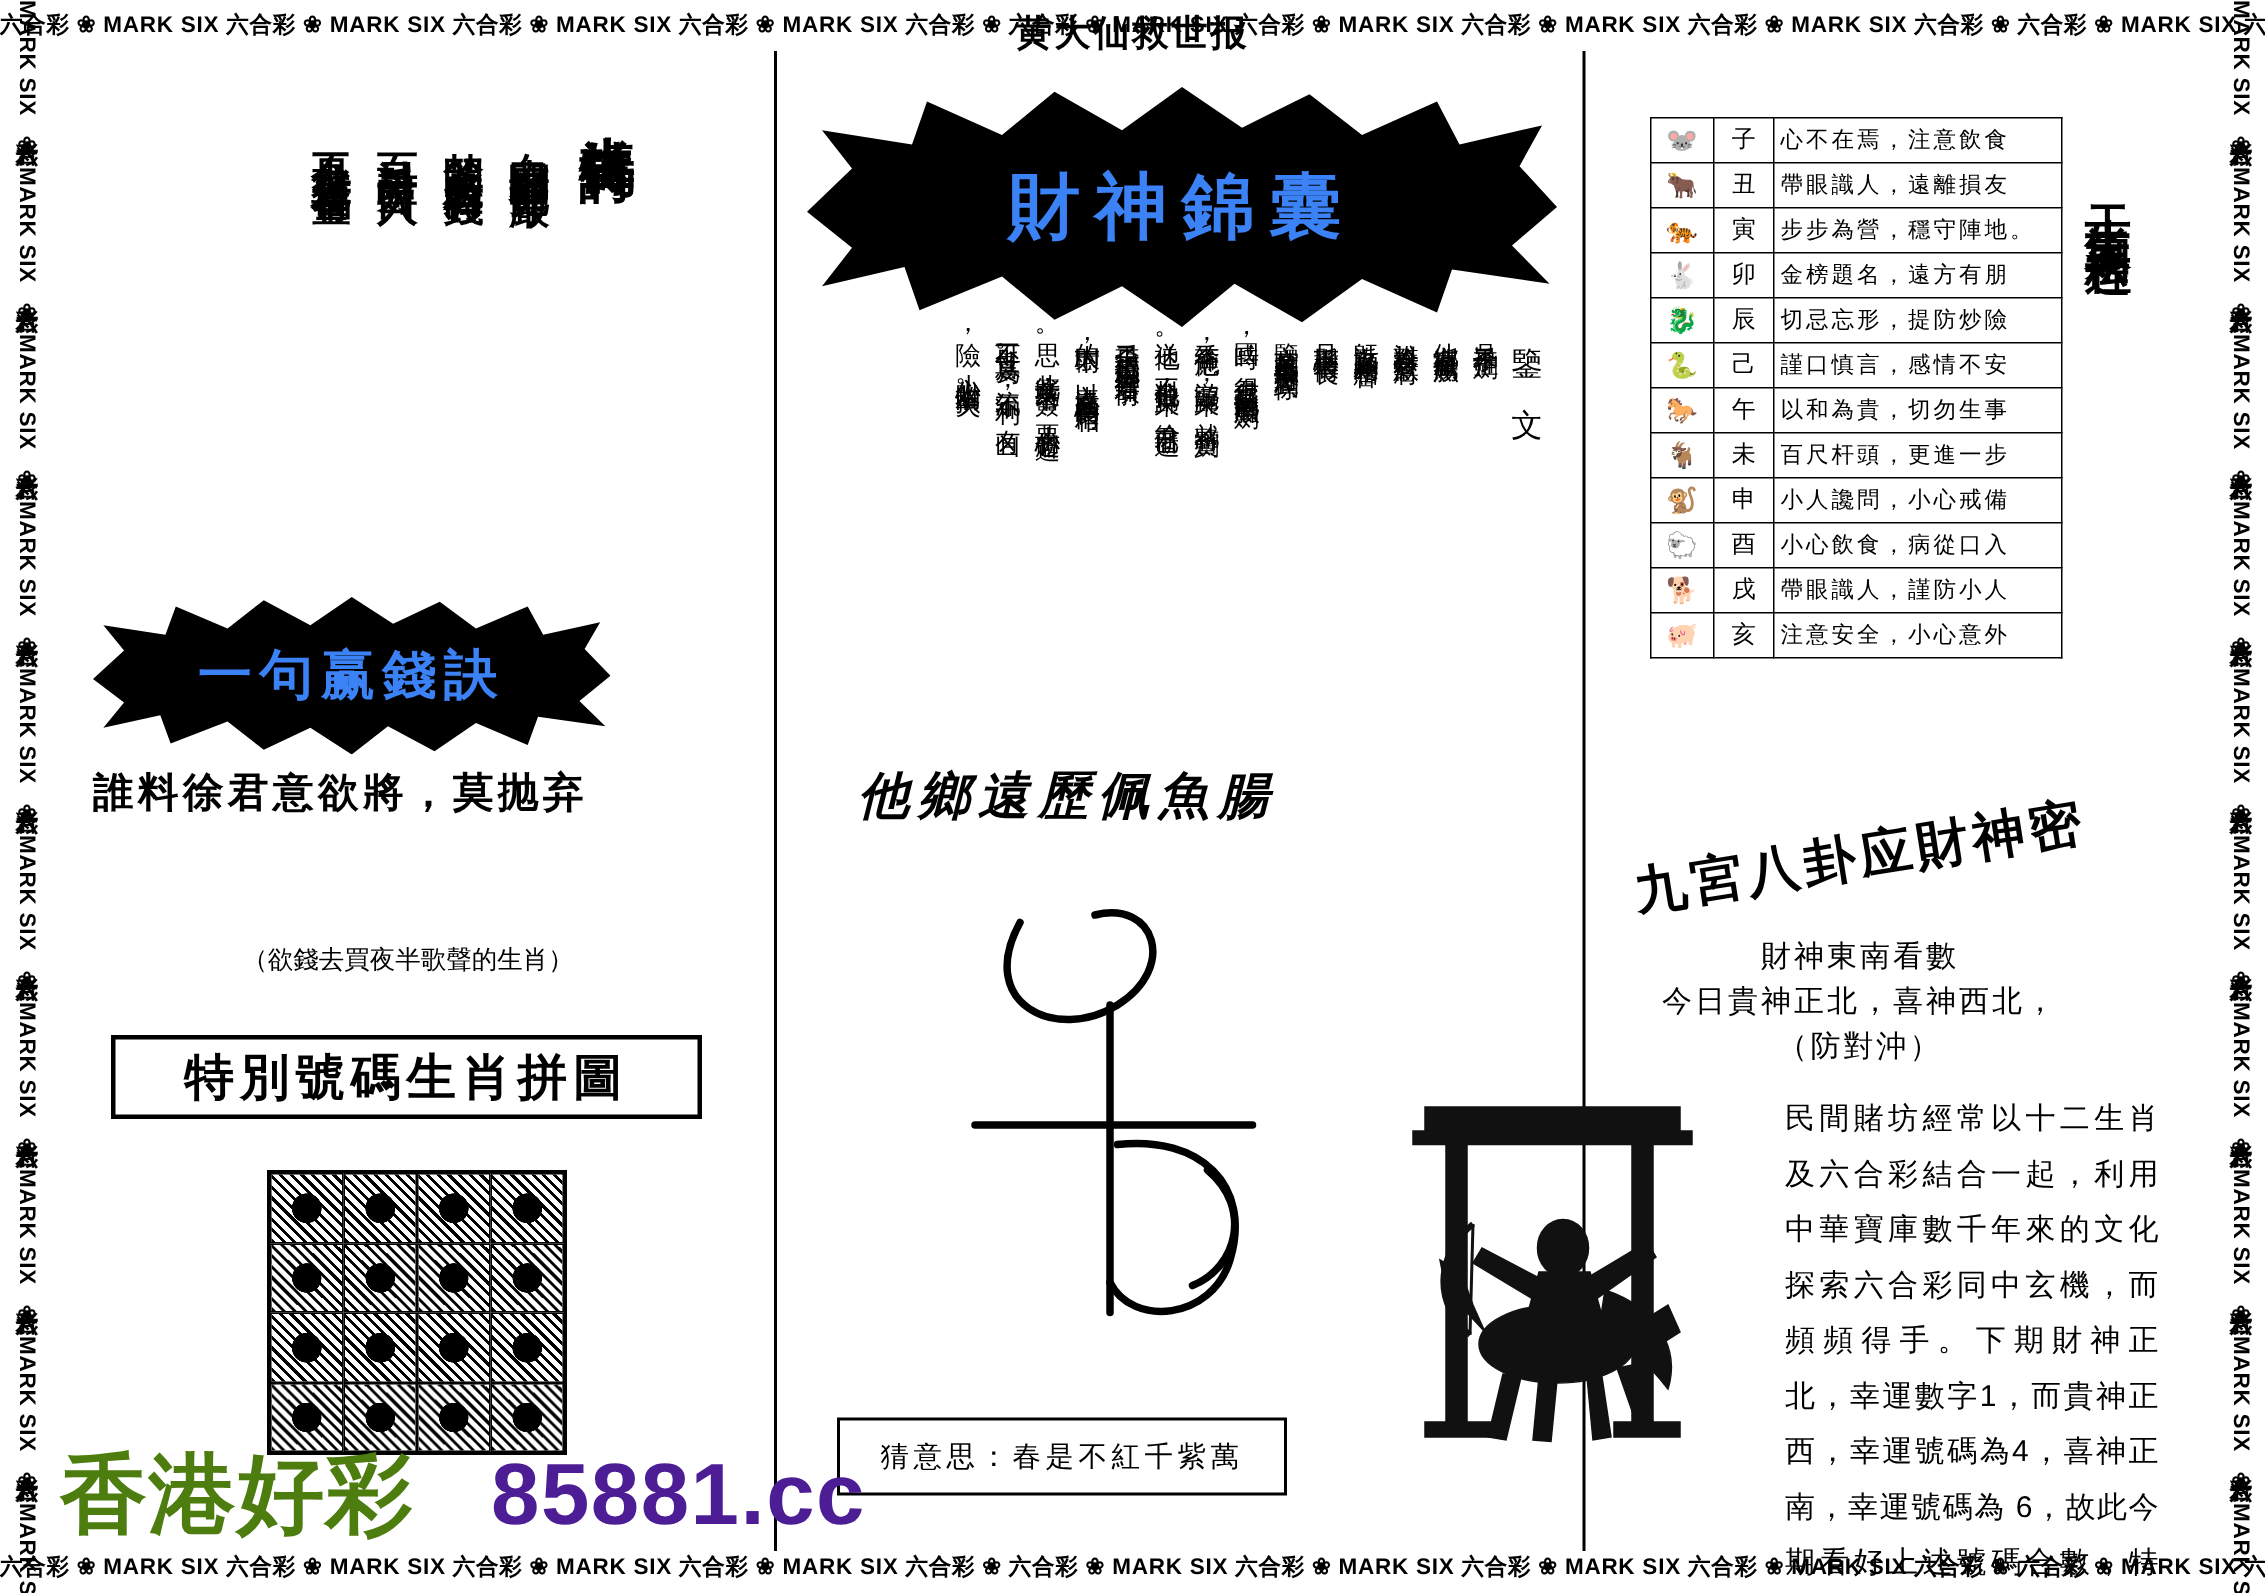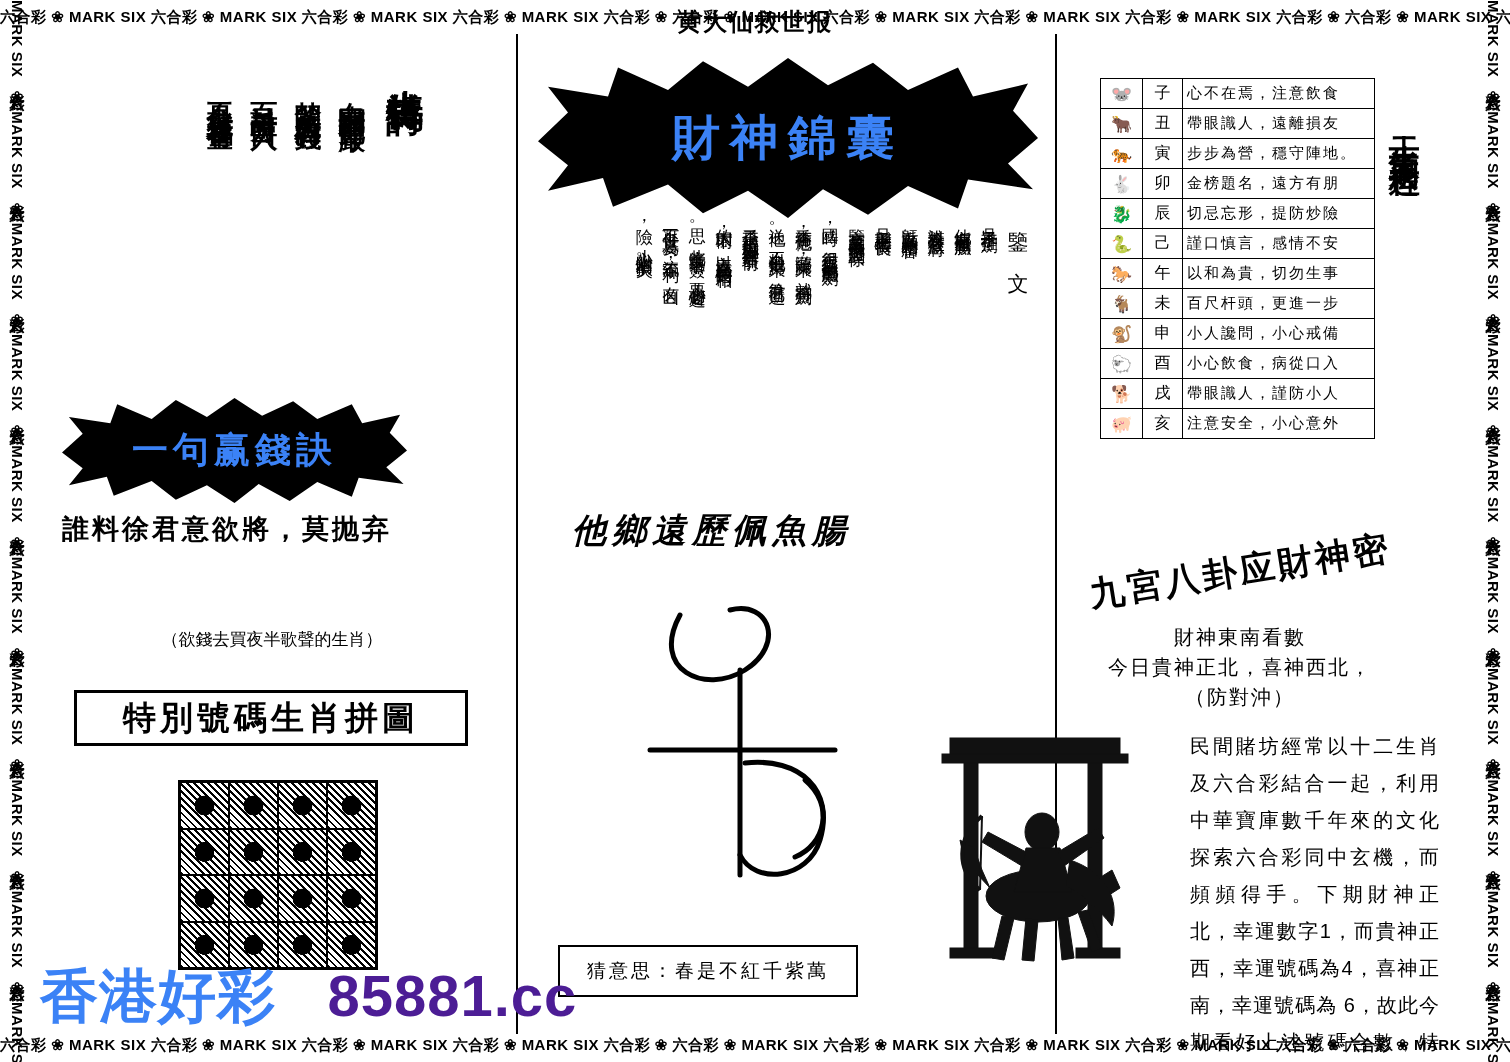--- a/index.html
+++ b/index.html
@@ -189,21 +189,21 @@
   .horse-art { position: absolute; top: 720px; left: 930px; width: 250px; height: 280px; }
   
   .watermark {
     position: absolute; left: 40px; bottom: 26px;
     font-family: "Liberation Sans", sans-serif;
     font-weight: bold; font-size: 58px;
     letter-spacing: 1px;
     z-index: 20;
     white-space: nowrap;
   }
-  .wm-hk { color: #3b82f6; }
+  .wm-hk { color: #4d7c0f; }
   .wm-num { color: #4c1d95; }
 </style>
 </head>
 <body>
 
 <div class="border-strip border-top">六合彩 ❀ MARK SIX 六合彩 ❀ MARK SIX 六合彩 ❀ MARK SIX 六合彩 ❀ MARK SIX 六合彩 ❀ 六合彩 ❀ MARK SIX 六合彩 ❀ MARK SIX 六合彩 ❀ MARK SIX 六合彩 ❀ MARK SIX 六合彩 ❀ 六合彩 ❀ MARK SIX 六合彩 ❀ MARK SIX 六合彩 ❀ MARK SIX 六合彩 ❀ MARK SIX 六合彩 ❀ 六合彩 ❀ MARK SIX 六合彩 ❀ MARK SIX 六合彩 ❀ MARK SIX 六合彩 ❀ MARK SIX 六合彩 ❀ 六合彩 ❀ MARK SIX 六合彩 ❀ MARK SIX 六合彩 ❀ MARK SIX 六合彩 ❀ MARK SIX 六合彩 ❀ 六合彩 ❀ MARK SIX 六合彩 ❀ MARK SIX 六合彩 ❀ MARK SIX 六合彩 ❀ MARK SIX 六合彩 ❀ </div>
 <div class="border-strip border-bottom">六合彩 ❀ MARK SIX 六合彩 ❀ MARK SIX 六合彩 ❀ MARK SIX 六合彩 ❀ MARK SIX 六合彩 ❀ 六合彩 ❀ MARK SIX 六合彩 ❀ MARK SIX 六合彩 ❀ MARK SIX 六合彩 ❀ MARK SIX 六合彩 ❀ 六合彩 ❀ MARK SIX 六合彩 ❀ MARK SIX 六合彩 ❀ MARK SIX 六合彩 ❀ MARK SIX 六合彩 ❀ 六合彩 ❀ MARK SIX 六合彩 ❀ MARK SIX 六合彩 ❀ MARK SIX 六合彩 ❀ MARK SIX 六合彩 ❀ 六合彩 ❀ MARK SIX 六合彩 ❀ MARK SIX 六合彩 ❀ MARK SIX 六合彩 ❀ MARK SIX 六合彩 ❀ 六合彩 ❀ MARK SIX 六合彩 ❀ MARK SIX 六合彩 ❀ MARK SIX 六合彩 ❀ MARK SIX 六合彩 ❀ </div>
 <div class="border-strip border-left">MARK SIX 六合彩 ❀ MARK SIX 六合彩 ❀ MARK SIX 六合彩 ❀ MARK SIX 六合彩 ❀ MARK SIX 六合彩 ❀ MARK SIX 六合彩 ❀ MARK SIX 六合彩 ❀ MARK SIX 六合彩 ❀ MARK SIX 六合彩 ❀ MARK SIX 六合彩 ❀ MARK SIX 六合彩 ❀ MARK SIX 六合彩 ❀ MARK SIX 六合彩 ❀ MARK SIX 六合彩 ❀ MARK SIX 六合彩 ❀ MARK SIX 六合彩 ❀ MARK SIX 六合彩 ❀ MARK SIX 六合彩 ❀ MARK SIX 六合彩 ❀ MARK SIX 六合彩 ❀ MARK SIX 六合彩 ❀ MARK SIX 六合彩 ❀ MARK SIX 六合彩 ❀ MARK SIX 六合彩 ❀ MARK SIX 六合彩 ❀ MARK SIX 六合彩 ❀ MARK SIX 六合彩 ❀ MARK SIX 六合彩 ❀ MARK SIX 六合彩 ❀ MARK SIX 六合彩 ❀ MARK SIX 六合彩 ❀ MARK SIX 六合彩 ❀ MARK SIX 六合彩 ❀ MARK SIX 六合彩 ❀ MARK SIX 六合彩 ❀ MARK SIX 六合彩 ❀ </div>
 <div class="border-strip border-right">MARK SIX 六合彩 ❀ MARK SIX 六合彩 ❀ MARK SIX 六合彩 ❀ MARK SIX 六合彩 ❀ MARK SIX 六合彩 ❀ MARK SIX 六合彩 ❀ MARK SIX 六合彩 ❀ MARK SIX 六合彩 ❀ MARK SIX 六合彩 ❀ MARK SIX 六合彩 ❀ MARK SIX 六合彩 ❀ MARK SIX 六合彩 ❀ MARK SIX 六合彩 ❀ MARK SIX 六合彩 ❀ MARK SIX 六合彩 ❀ MARK SIX 六合彩 ❀ MARK SIX 六合彩 ❀ MARK SIX 六合彩 ❀ MARK SIX 六合彩 ❀ MARK SIX 六合彩 ❀ MARK SIX 六合彩 ❀ MARK SIX 六合彩 ❀ MARK SIX 六合彩 ❀ MARK SIX 六合彩 ❀ MARK SIX 六合彩 ❀ MARK SIX 六合彩 ❀ MARK SIX 六合彩 ❀ MARK SIX 六合彩 ❀ MARK SIX 六合彩 ❀ MARK SIX 六合彩 ❀ MARK SIX 六合彩 ❀ MARK SIX 六合彩 ❀ MARK SIX 六合彩 ❀ MARK SIX 六合彩 ❀ MARK SIX 六合彩 ❀ MARK SIX 六合彩 ❀ </div>
 

